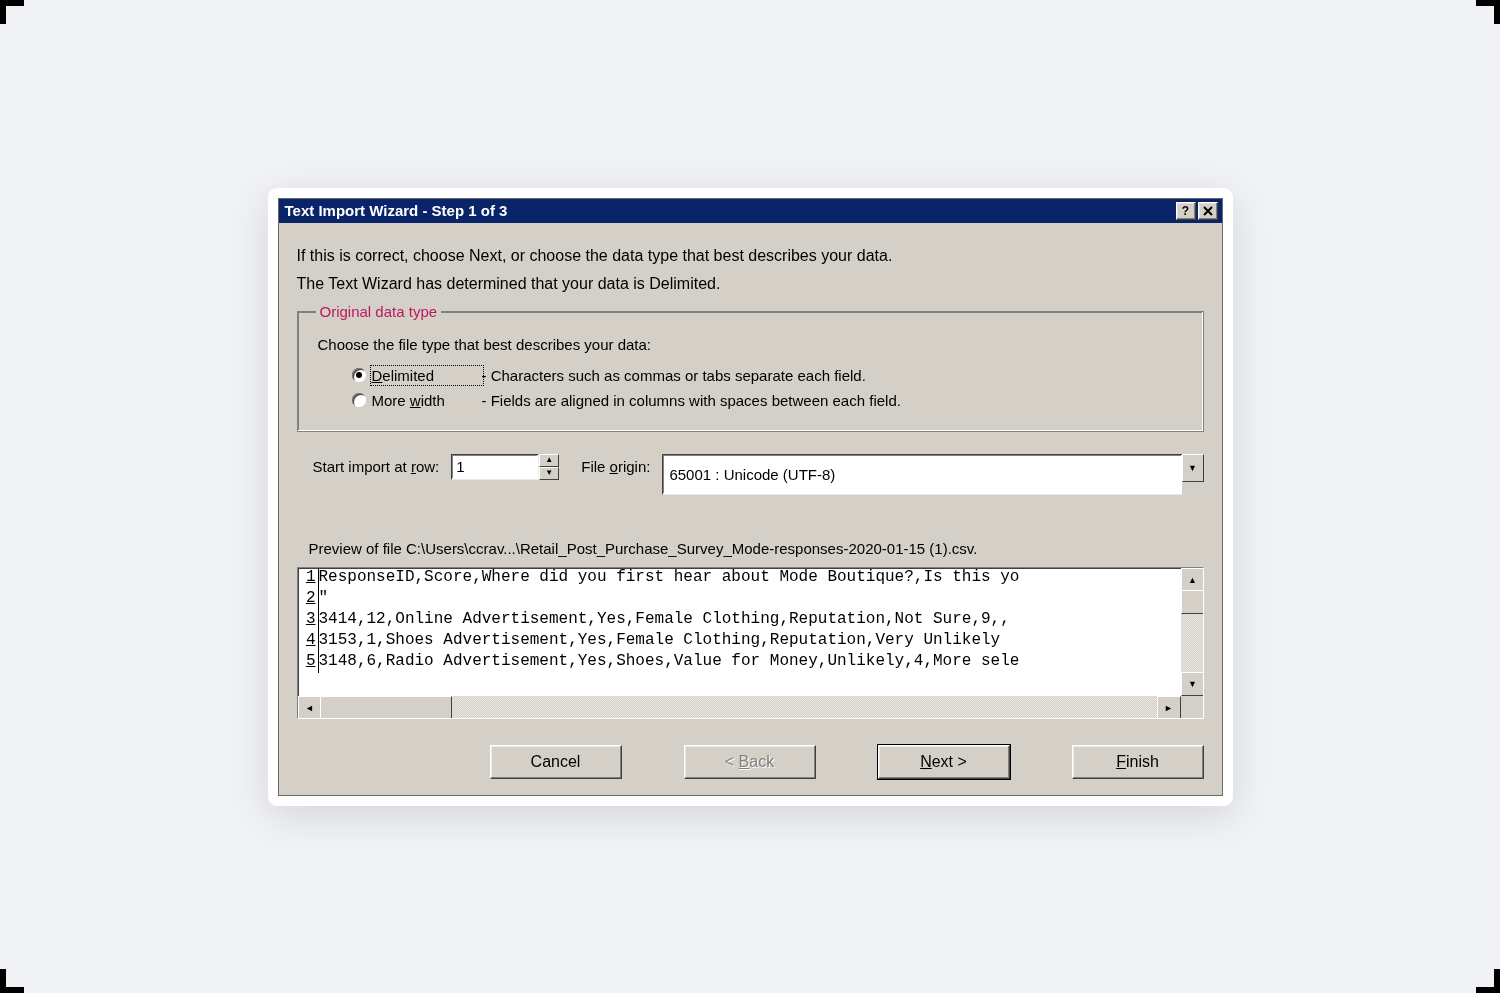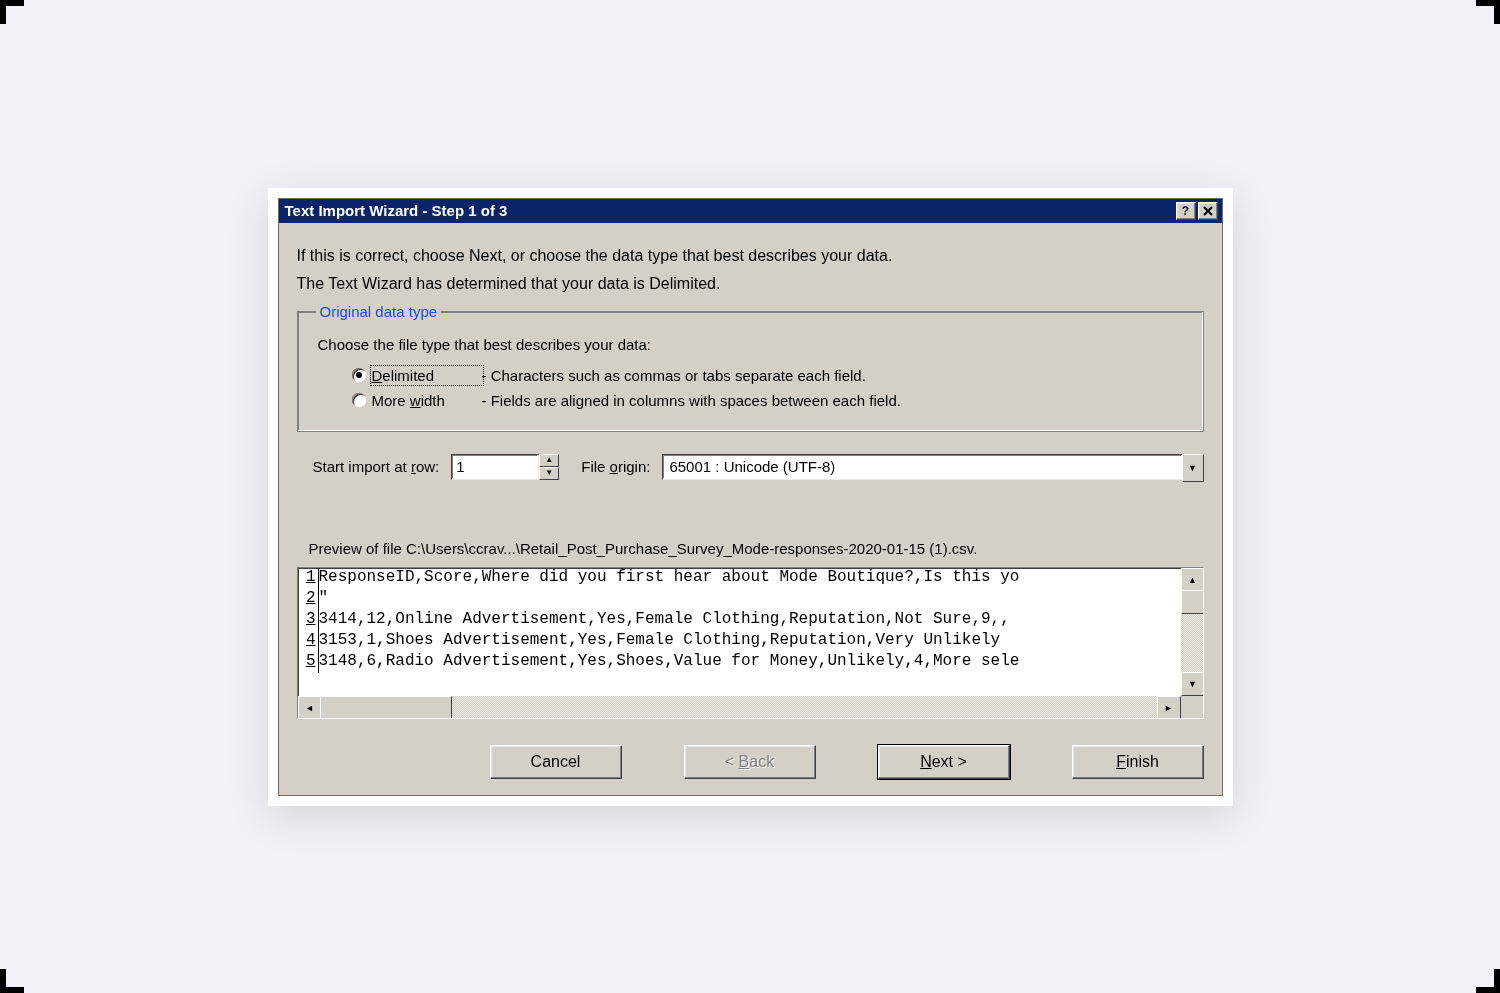--- a/index.html
+++ b/index.html
@@ -29,21 +29,21 @@
   .stage {
     position: absolute;
     inset: 0;
     display: flex;
     align-items: center;
     justify-content: center;
   }
 
   .card {
     background: #fff;
-    border-radius: 0;
+    border-radius: 9px;
     box-shadow: 0 10px 40px rgba(0,0,0,0.12);
     padding: 10px;
   }
 
   .dialog {
     width: 945px;
     background: #d4d0c8;
     border: 1px solid #6d6b66;
     box-sizing: border-box;
   }
@@ -96,21 +96,21 @@
     border: 1px solid #808080;
     box-shadow: inset -1px -1px 0 #fff, inset 1px 1px 0 #808080;
     margin: 10px 0 18px 0;
     padding: 14px 18px 18px 18px;
     position: relative;
   }
   fieldset.groupbox > legend {
     padding: 0 4px;
     background: #d4d0c8;
     font-size: 15px;
-    color: #1d4ed8;
+    color: #be185d;
   }
 
   .instr { margin: 2px 0 10px 2px; }
 
   .options {
     margin-left: 36px;
   }
   .option-row {
     display: grid;
     grid-template-columns: 20px 110px auto;
@@ -182,21 +182,21 @@
     line-height: 1;
   }
 
   .combo {
     flex: 1;
     display: flex;
     height: 26px;
   }
   .combo input {
     flex: 1;
-    height: 26px;
+    height: 41px;
     box-sizing: border-box;
     border-top: 1px solid #404040;
     border-left: 1px solid #404040;
     border-right: none;
     border-bottom: 1px solid #eaeaea;
     box-shadow: inset -1px -1px 0 #fff, inset 1px 1px 0 #808080;
     background: #fff;
     font-size: 15px;
     padding: 2px 6px;
     font-family: inherit;

